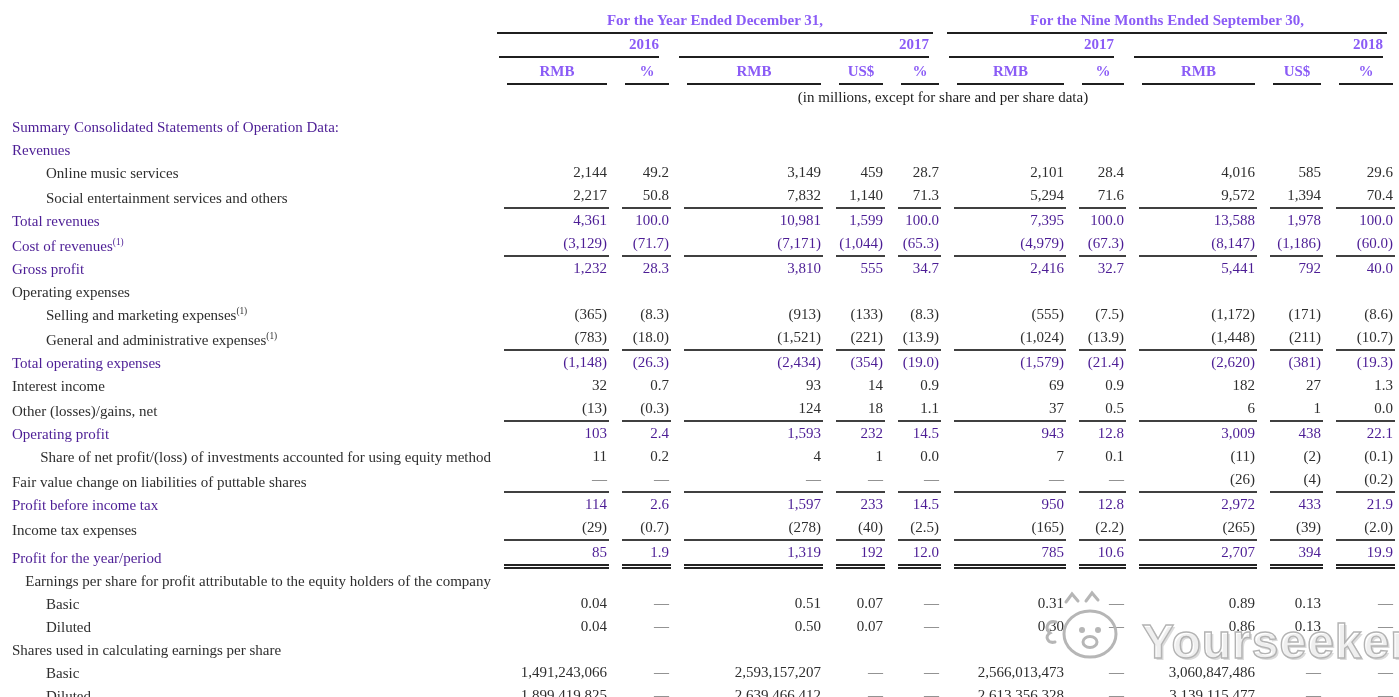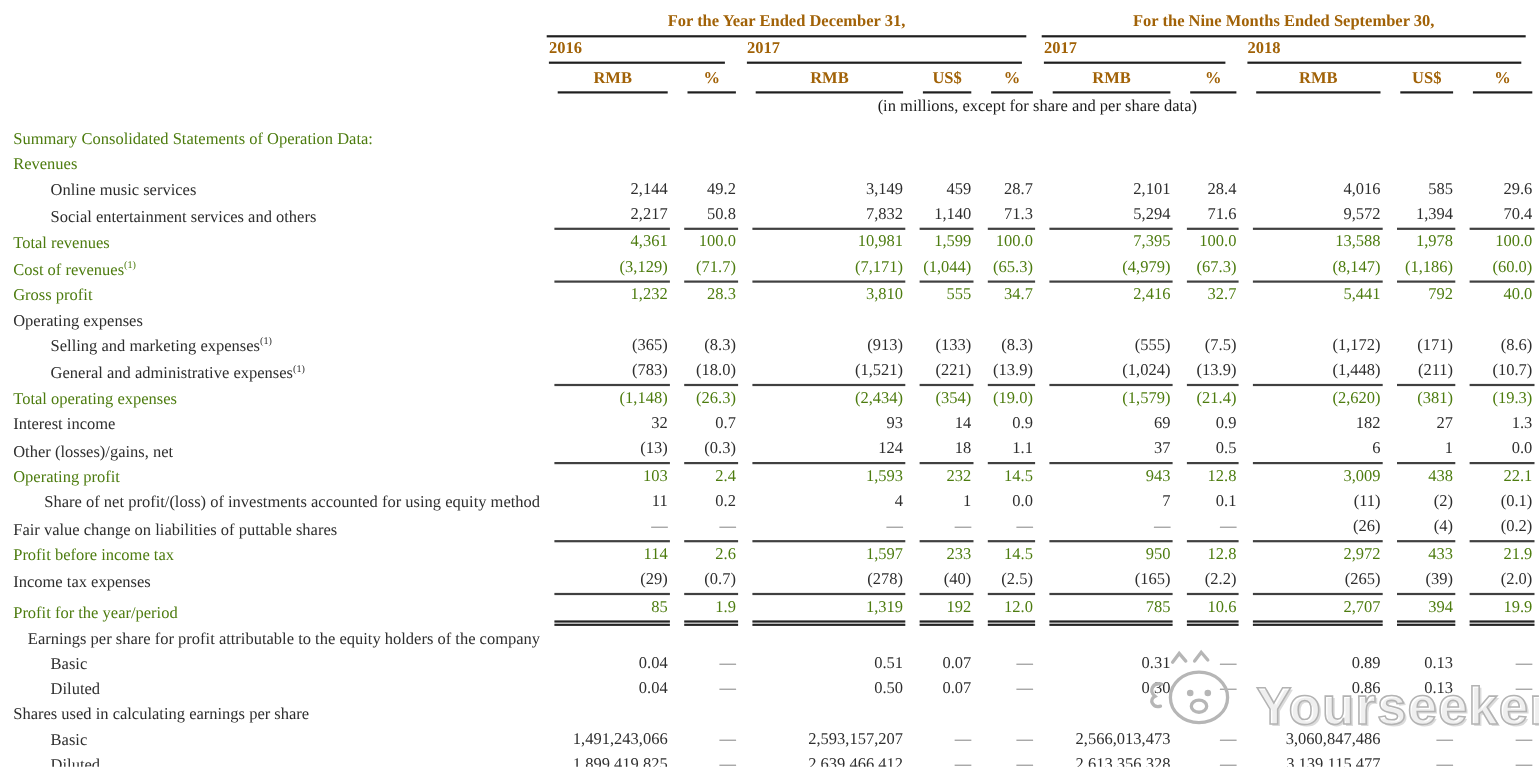--- a/index.html
+++ b/index.html
@@ -4,32 +4,32 @@
 <style>
   html,body{margin:0;padding:0;}
   body{
     width:1399px;height:697px;overflow:hidden;position:relative;
     background:#ffffff;color:#2e2e2e;
     font-family:"Liberation Serif","DejaVu Serif",serif;
   }
   .sheet{position:relative;padding:10px 4px 0 4px;}
   table{border-collapse:collapse;table-layout:fixed;width:1391px;}
   td,th{vertical-align:bottom;padding:0;font-size:15px;line-height:21px;font-weight:normal;}
-  thead th{font-weight:bold;color:#a16207;}
+  thead th{font-weight:bold;color:#8b5cf6;}
   
   .grp div{border-bottom:2.5px solid #1f1f1f;text-align:center;white-space:nowrap;padding-bottom:1px;margin:0 8px 0 6px;}
-  .yr  div{border-bottom:2.5px solid #1f1f1f;text-align:left;padding-bottom:1px;margin:0 12px 0 8px;}
+  .yr  div{border-bottom:2.5px solid #1f1f1f;text-align:right;padding-bottom:1px;margin:0 12px 0 8px;}
   .un  div{border-bottom:2.5px solid #1f1f1f;text-align:center;padding-bottom:1px;margin:3px 2px 0 16px;}
   .cap{text-align:center;font-weight:normal;color:#1c1c1c;padding:2px 0 2px;}
   
   td.num{text-align:right;}
   td.num .cw{margin-left:13px;padding:1px 2px 1px 0;white-space:nowrap;min-height:21px;}
   .cw.r1{border-bottom:2px solid #404040;padding-bottom:2px;}
   .cw.r2{border-bottom:5px double #242424;padding-bottom:2px;}
-  tr.bold{font-weight:bold;color:#4d7c0f;}
+  tr.bold{font-weight:bold;color:#4c1d95;}
   tr.first td{padding-top:5px;}
   td.lbl .lt{padding-left:8px;max-width:472px;}
   td.lbl .lt.ind{padding-left:42px;}
   td.lbl .lt.hang{padding-left:27px;text-indent:-19px;text-align:right;}
   sup{font-size:0.62em;line-height:0;vertical-align:super;}
   .dim{color:#6f6f6f;}
   
   .watermark{position:absolute;left:1042px;top:588px;display:flex;align-items:flex-end;pointer-events:none;z-index:5;}
   .wm-text{
     font-family:"Liberation Sans","DejaVu Sans",sans-serif;

